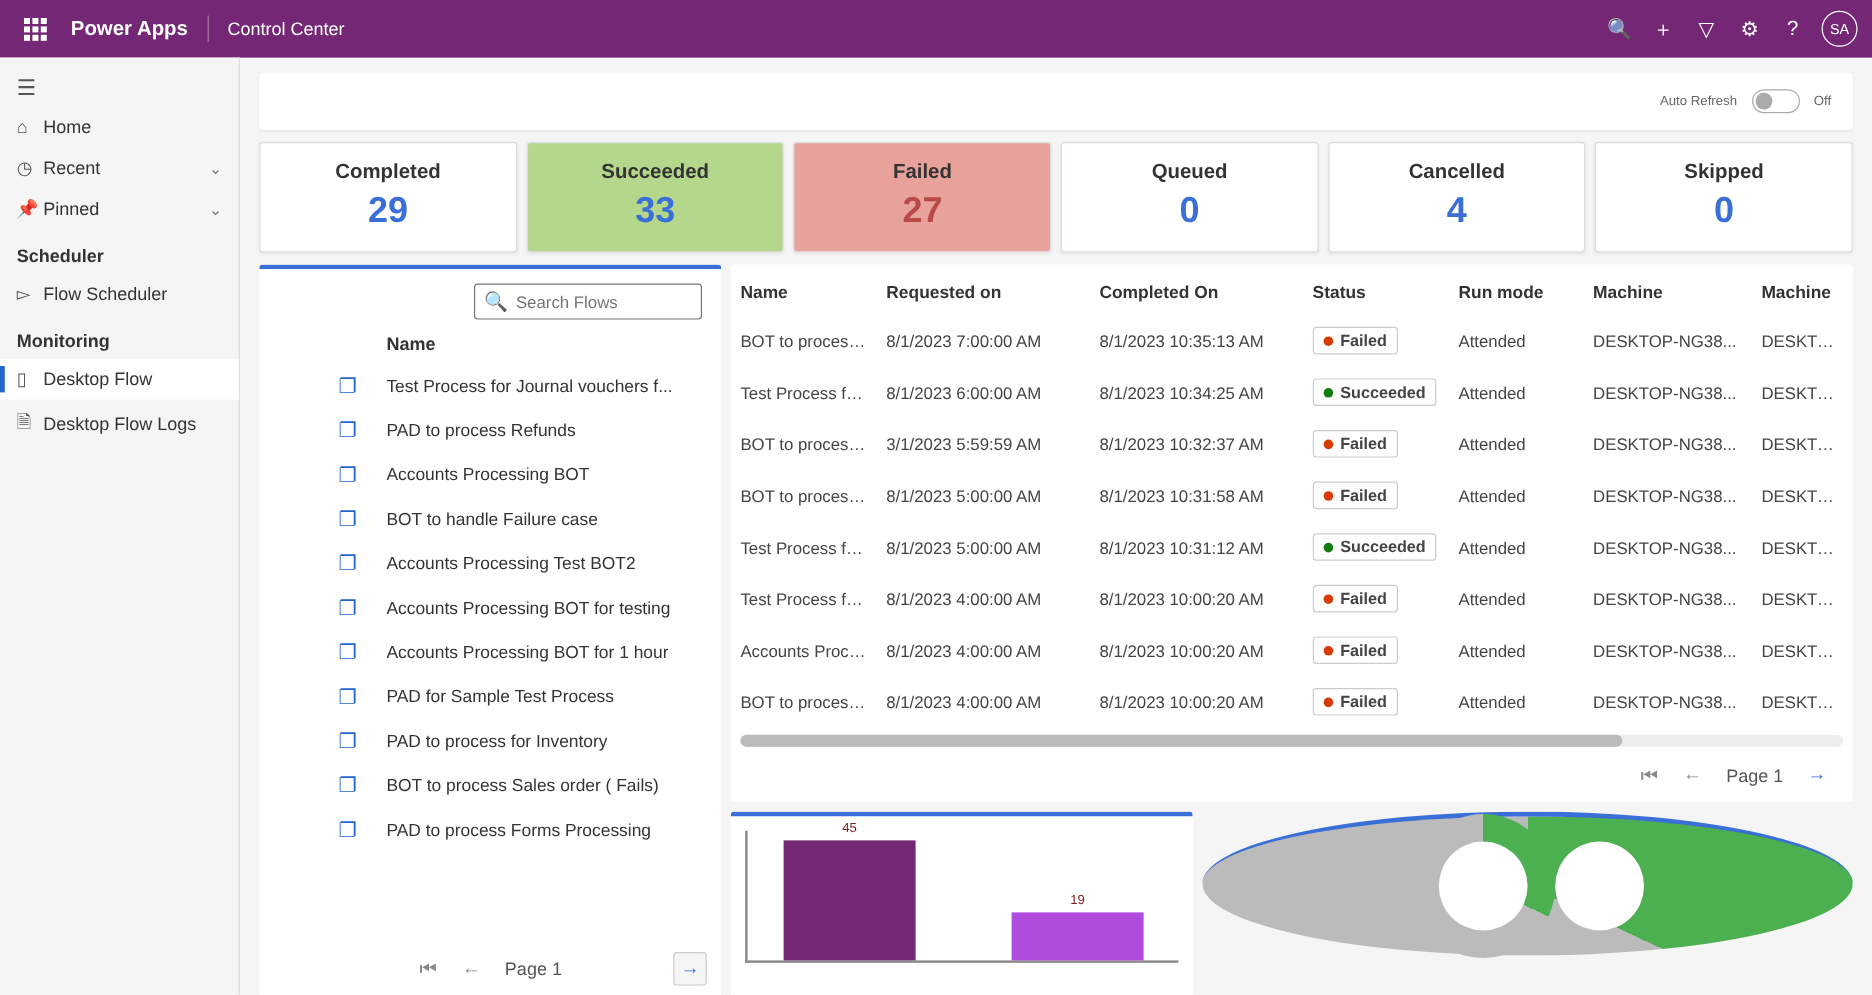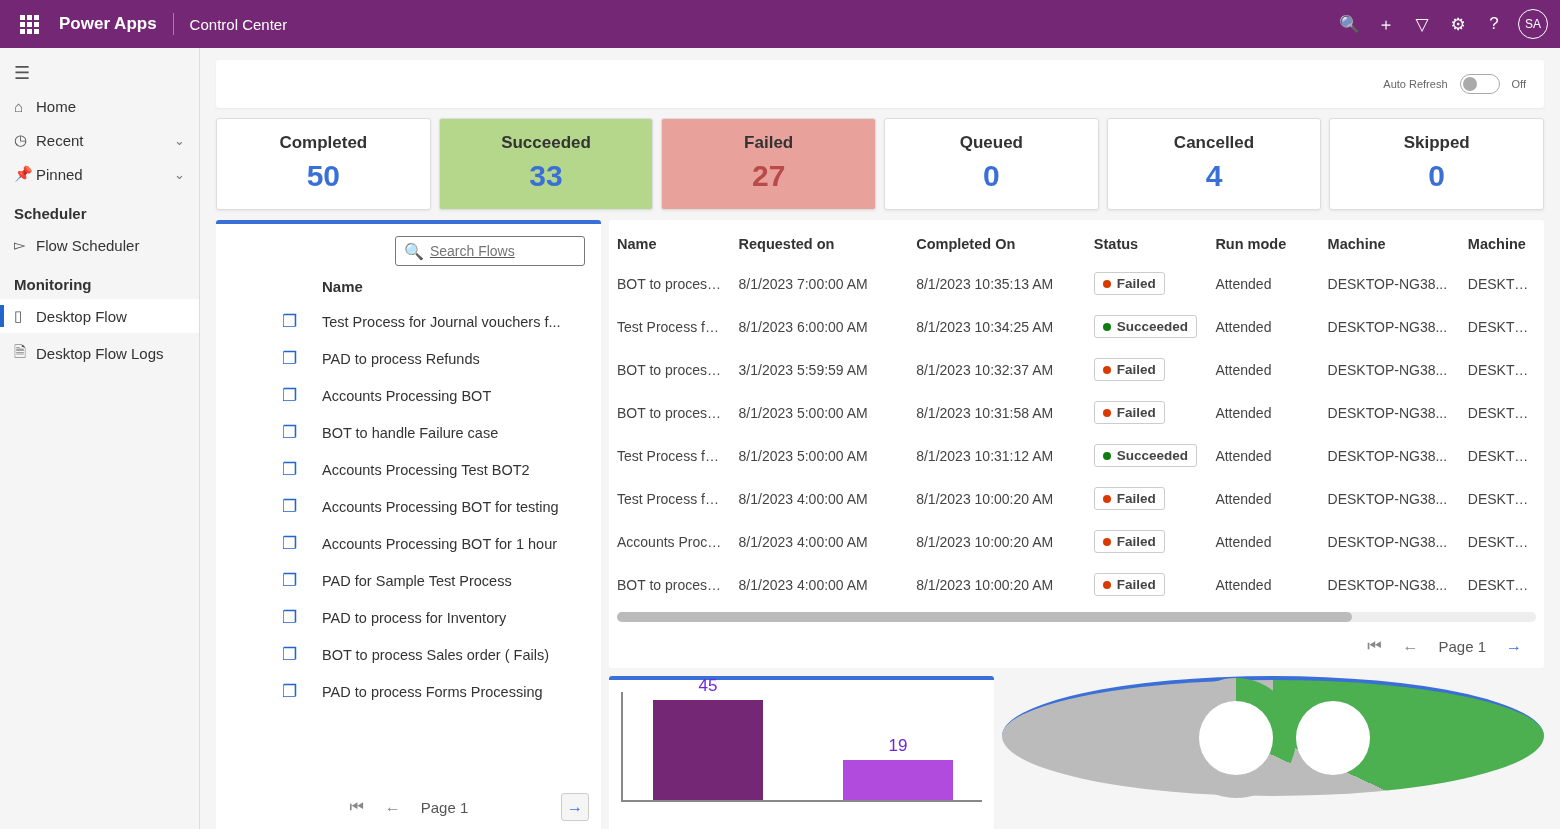--- a/index.html
+++ b/index.html
@@ -44,21 +44,21 @@
 .stat-card.green { background: #b4d78b; }
 .stat-card.green .val { color: #3a6fd8; }
 .stat-card.red { background: #e8a19b; }
 .stat-card.red .val { color: #b84a4a; }
 
 
 .content-row { display: flex; gap: 8px; }
 .flows-panel { width: 385px; background: #fff; border-radius: 3px; border-top: 4px solid #3a6fd8; padding: 8px 6px 6px; display: flex; flex-direction: column; }
 .search-wrap { display: flex; justify-content: flex-end; padding: 4px 10px 8px; }
 .search-box { width: 190px; height: 30px; border: 1px solid #777; border-radius: 3px; display: flex; align-items: center; padding: 0 8px; gap: 6px; }
-.search-box input { border: none; outline: none; font-size: 14px; width: 100%; color: #555; text-decoration: underline; }
+.search-box input { border: none; outline: none; font-size: 14px; width: 100%; color: #555; }
 .col-head { font-weight: 600; padding: 4px 10px 8px 100px; font-size: 15px; }
 .flow-list { flex: 1; overflow: auto; }
 .flow-row { display: flex; align-items: center; padding: 8px 10px 8px 60px; font-size: 14.5px; color: #333; cursor: pointer; }
 .flow-row .ficn { width: 40px; color: #2266cc; font-size: 17px; }
 .flow-row .ftxt { white-space: nowrap; overflow: hidden; text-overflow: ellipsis; }
 .pager { display: flex; align-items: center; justify-content: center; gap: 8px; padding: 10px 0 4px; position: relative; }
 .pg-btn { width: 28px; height: 28px; display: flex; align-items: center; justify-content: center; color: #888; cursor: pointer; font-size: 16px; }
 .pg-btn.boxed { border: 1px solid #ccc; background: #f5f5f5; border-radius: 3px; }
 .pg-btn.active { color: #3a6fd8; }
 .pg-lbl { color: #555; font-size: 15px; padding: 0 6px; }
@@ -77,21 +77,21 @@
 .hscroll::after { content: ""; position: absolute; left: 0; top: 0; bottom: 0; width: 80%; background: #bbb; border-radius: 5px; }
 .tbl-pager { display: flex; justify-content: flex-end; align-items: center; gap: 8px; padding: 6px 16px 4px; }
 
 
 .charts { display: flex; gap: 8px; }
 .chart-box { background: #fff; border-radius: 3px; border-top: 4px solid #3a6fd8; padding: 12px; height: 155px; }
 .chart-box.bar { flex: 0 0 385px; position: relative; }
 .chart-box.donut { flex: 1; display: flex; align-items: center; justify-content: center; }
 .bar-area { display: flex; align-items: flex-end; gap: 80px; height: 110px; border-left: 2px solid #888; border-bottom: 2px solid #888; padding: 0 0 0 30px; }
 .barcol { display: flex; flex-direction: column; align-items: center; gap: 4px; }
-.barcol .bval { font-size: 17px; color: #6d28d9; }
+.barcol .bval { font-size: 11px; color: #7f1d1d; }
 .bar1 { width: 110px; height: 100px; background: #742774; }
 .bar2 { width: 110px; height: 40px; background: #b04bdd; }
 .donut { width: 120px; height: 120px; border-radius: 50%; background: conic-gradient(#4caf50 0 115deg, #bbb 115deg 360deg); display: flex; align-items: center; justify-content: center; }
 .donut::after { content: ""; width: 74px; height: 74px; background: #fff; border-radius: 50%; }
 </style>
 </head>
 <body>
 
 <div class="top-header">
   <div class="waffle">
@@ -157,21 +157,21 @@
   <div class="main">
     <div class="refresh-bar">
       <span>Auto Refresh</span>
       <div class="toggle"></div>
       <span>Off</span>
     </div>
 
     <div class="stats" id="stats-row">
         <div class="stat-card ">
           <div class="ttl">Completed</div>
-          <div class="val">50</div>
+          <div class="val">29</div>
         </div>
         <div class="stat-card green">
           <div class="ttl">Succeeded</div>
           <div class="val">33</div>
         </div>
         <div class="stat-card red">
           <div class="ttl">Failed</div>
           <div class="val">27</div>
         </div>
         <div class="stat-card ">

